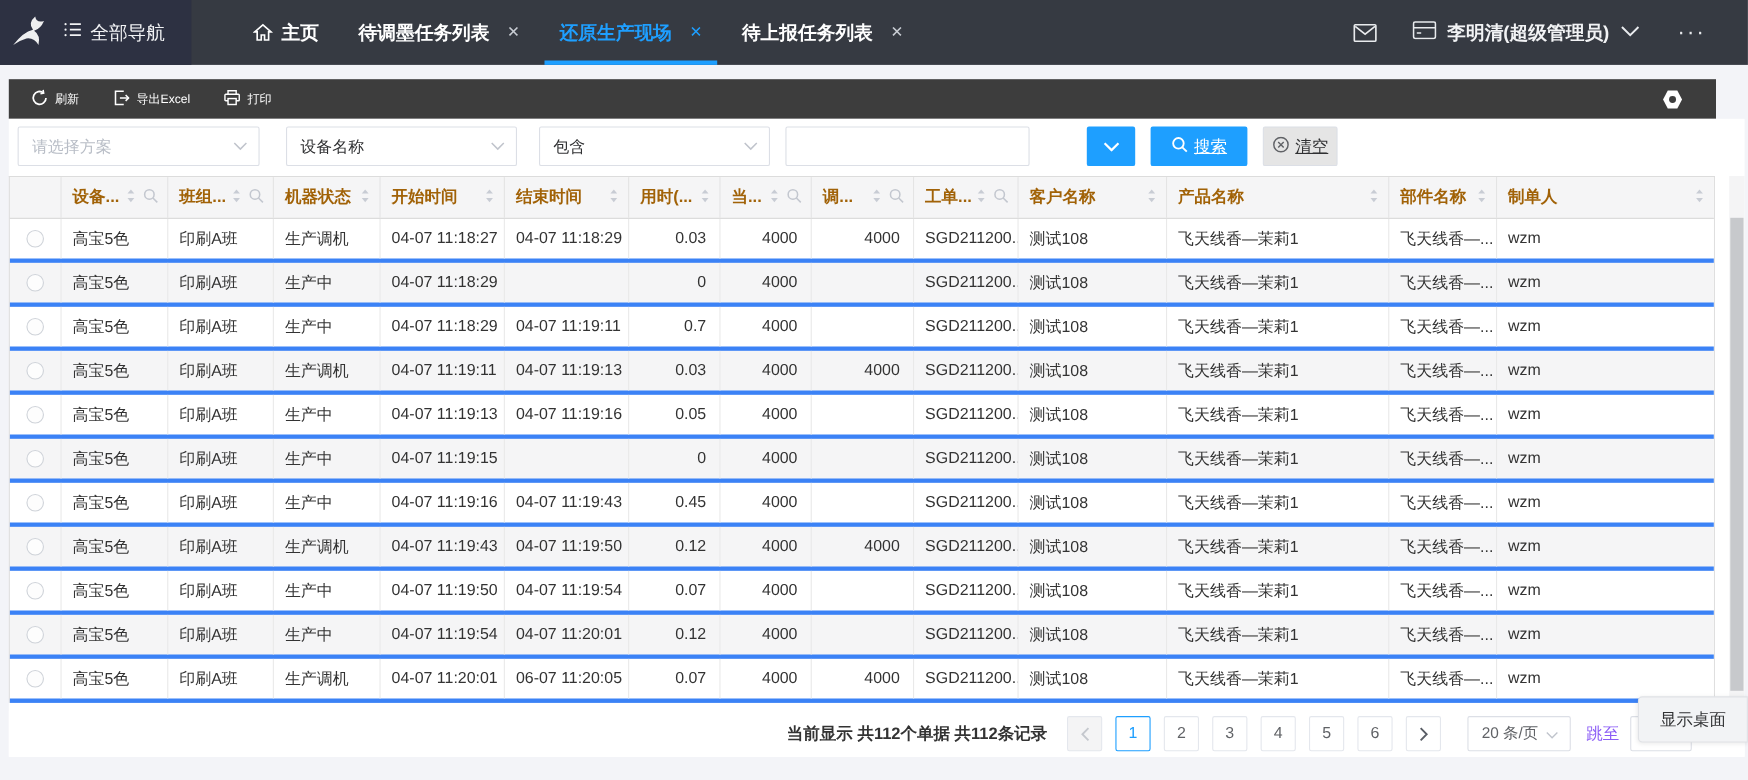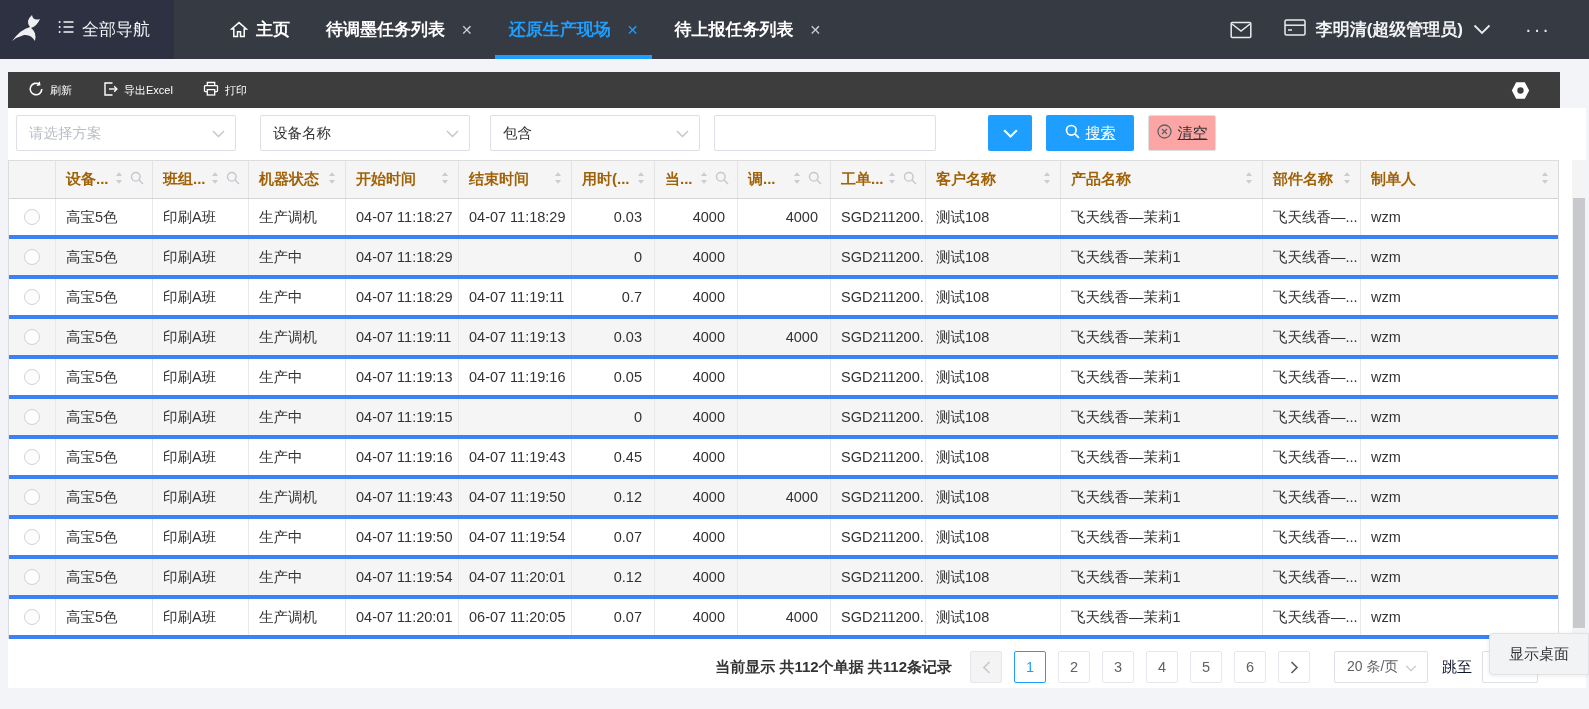--- a/index.html
+++ b/index.html
@@ -44,21 +44,21 @@
   .sel { height:36px; border:1px solid #dcdfe6; border-radius:2px; background:#fff;
     display:flex; align-items:center; padding:0 10px 0 12px; font-size:14.5px; color:#303133;
     cursor:pointer; }
   .sel .selval { flex:1; white-space:nowrap; overflow:hidden; }
   .sel.placeholder .selval { color:#b8bdc6; }
   .txt-input { height:36px; border:1px solid #dcdfe6; border-radius:2px; background:#fff;
     font-size:14.5px; padding:0 10px; outline:none; }
   .btn { height:36px; border-radius:2px; display:flex; align-items:center; justify-content:center;
     gap:6px; font-size:15px; cursor:pointer; border:none;text-decoration:underline; }
   .btn.blue { background:#1e9fff; color:#fff; }
-  .btn.plain { background:#fca5a5; color:#303133; border:1px solid #dcdfe6; }
+  .btn.plain { background:#e5e5e5; color:#303133; border:1px solid #dcdfe6; }
 
   
   .tbl { position:absolute; top:52px; left:0; width:1551px;
     border:1px solid #dcdcdc; border-bottom:none; }
   .trow { display:grid; height:40px; background:#fff; border-bottom:4px solid #3b82f6; }
   .trow.alt { background:#f5f5f6; }
   .thead { display:grid; height:38px; background:#f5f5f6; border-bottom:1px solid #d5d5d5; }
   .hcell { display:flex; align-items:center; padding:0 8px 0 10px;
     border-right:1px solid #e4e4e4; font-size:15px; font-weight:bold; color:#a16207;
     white-space:nowrap; overflow:hidden; cursor:pointer; }
@@ -78,21 +78,21 @@
   
   .pfooter { position:absolute; left:0; right:0; bottom:0; height:42px; background:#fff;
     display:flex; align-items:center; justify-content:flex-end; padding-right:48px; }
   .summary { font-size:15px; font-weight:bold; color:#333; margin-right:18px; white-space:nowrap; }
   .pgbtn { width:32px; height:32px; border:1px solid #e4e7ed; border-radius:2px; background:#fff;
     display:flex; align-items:center; justify-content:center; font-size:14.5px; color:#606266;
     margin-right:12px; cursor:pointer; }
   .pgbtn.disabled { background:#f4f4f5; cursor:default; }
   .pgbtn.active { border-color:#1e9fff; color:#1e9fff; }
   .size-sel { width:94px; height:32px; margin-left:12px; font-size:14px; color:#606266; }
-  .jump-label { font-size:15px; color:#0f172a; margin:0 10px 0 14px; white-space:nowrap; }
+  .jump-label { font-size:15px; color:#8b5cf6; margin:0 10px 0 14px; white-space:nowrap; }
   .jump-input { width:56px; height:32px; border:1px solid #dcdfe6; border-radius:2px; outline:none;
     font-size:14px; padding:0 6px; }
   .desktop-btn { position:absolute; right:0; bottom:34px; height:42px; width:100px;
     background:#f2f3f5; border:1px solid #e0e2e6; border-radius:4px 0 0 4px;
     font-size:15px; color:#303133; display:flex; align-items:center; justify-content:center;
     box-shadow:0 1px 4px rgba(0,0,0,.08); cursor:pointer; }
 </style>
 </head>
 <body>
 

